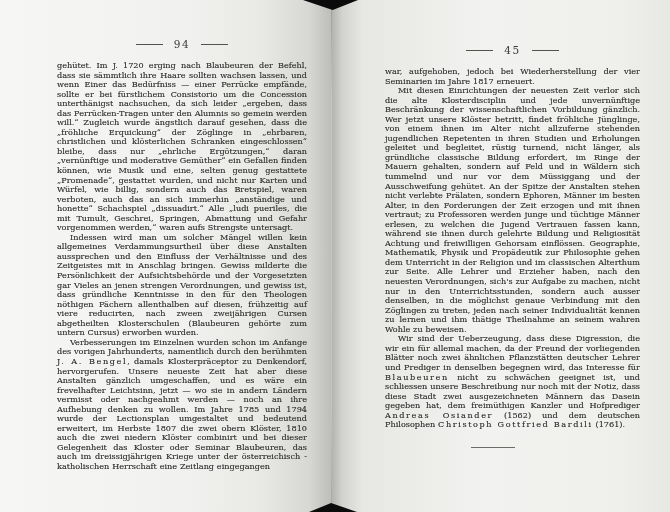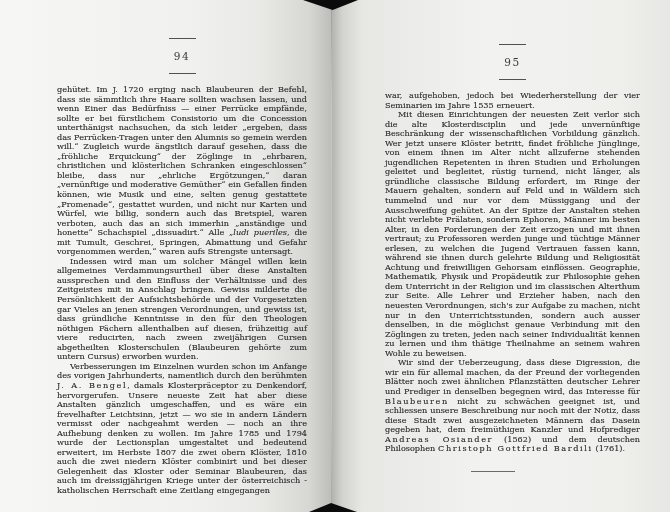--- a/index.html
+++ b/index.html
@@ -15,27 +15,27 @@
     background:linear-gradient(180deg,#9c9c98,#c6c6c2 20%,#c2c2be 80%,#a7a7a3);}
   .wedge{position:absolute;background:#0b0b0b;}
   .wedge-top{left:303px;top:0;width:55px;height:10px;
     clip-path:polygon(0% 0%,100% 0%,54% 100%);}
   .wedge-bottom{left:309px;top:503px;width:48px;height:9px;
     clip-path:polygon(46% 0%,100% 100%,0% 100%);}
   .text-block{position:absolute;color:#3a3a3a;}
   .tb-left{left:57px;top:38px;width:250px;}
   .tb-right{left:53px;top:44px;width:255px;}
   .page-head{display:flex;align-items:center;justify-content:center;gap:11px;
-    margin-bottom:11px;flex-direction:column;}
+    margin-bottom:11px;}
   .head-rule{width:27px;height:1px;background:#55524e;box-shadow:0 0 0.5px #777;}
   .page-num{font-size:10.5px;letter-spacing:1.5px;color:#3c3a38;}
   .para{margin:0;font-size:8.15px;line-height:9.55px;text-align:justify;
     text-shadow:0 0 0.35px rgba(40,40,40,0.55);word-spacing:0.2px;}
   .para.indent{text-indent:13px;}
-  .italic{font-style:italic;}
+  .italic{}
   .spaced{letter-spacing:1.6px;margin-top:21px;}
   .end-rule{width:44px;height:1px;background:#6e6b67;margin:17px 0 0 86px;
     box-shadow:0 0 0.5px #888;}
 </style>
 </head>
 <body>
 
 <div class="book">
 
   <div class="page page-left">
@@ -50,25 +50,25 @@
           <p class="para indent"><span>Indessen wird man um solcher Mängel willen kein allgemeines Verdammungsurtheil über diese Anstalten aussprechen und den Einfluss der Verhältnisse und des Zeitgeistes mit in Anschlag bringen. Gewiss milderte die Persönlichkeit der Aufsichtsbehörde und der Vorgesetzten gar Vieles an jenen strengen Verordnungen, und gewiss ist, dass gründliche Kenntnisse in den für den Theologen nöthigen Fächern allenthalben auf diesen, frühzeitig auf viere reducirten, nach zween zweijährigen Cursen abgetheilten Klosterschulen (Blaubeuren gehörte zum untern Cursus) erworben wurden.</span></p>
           <p class="para indent"><span>Verbesserungen im Einzelnen wurden schon im Anfange des vorigen Jahrhunderts, namentlich durch den berühmten </span><span class="spaced">J. A. Bengel</span><span>, damals Klosterpräceptor zu Denkendorf, hervorgerufen. Unsere neueste Zeit hat aber diese Anstalten gänzlich umgeschaffen, und es wäre ein frevelhafter Leichtsinn, jetzt — wo sie in andern Ländern vermisst oder nachgeahmt werden — noch an ihre Aufhebung denken zu wollen. Im Jahre 1785 und 1794 wurde der Lectionsplan umgestaltet und bedeutend erweitert, im Herbste 1807 die zwei obern Klöster, 1810 auch die zwei niedern Klöster combinirt und bei dieser Gelegenheit das Kloster oder Seminar Blaubeuren, das auch im dreissigjährigen Kriege unter der österreichisch - katholischen Herrschaft eine Zeitlang eingegangen</span></p>
         </div>
     </div>
   </div>
 
   <div class="page page-right">
     <div class="text-block tb-right">
       <div class="page-head">
         <span class="head-rule"></span>
-        <span class="page-num">95</span>
+        <span class="page-num">45</span>
         <span class="head-rule"></span>
       </div>
       <div>
-          <p class="para"><span>war, aufgehoben, jedoch bei Wiederherstellung der vier Seminarien im Jahre 1535 erneuert.</span></p>
+          <p class="para"><span>war, aufgehoben, jedoch bei Wiederherstellung der vier Seminarien im Jahre 1817 erneuert.</span></p>
           <p class="para indent"><span>Mit diesen Einrichtungen der neuesten Zeit verlor sich die alte Klosterdisciplin und jede unvernünftige Beschränkung der wissenschaftlichen Vorbildung gänzlich. Wer jetzt unsere Klöster betritt, findet fröhliche Jünglinge, von einem ihnen im Alter nicht allzuferne stehenden jugendlichen Repetenten in ihren Studien und Erholungen geleitet und begleitet, rüstig turnend, nicht länger, als gründliche classische Bildung erfordert, im Ringe der Mauern gehalten, sondern auf Feld und in Wäldern sich tummelnd und nur vor dem Müssiggang und der Ausschweifung gehütet. An der Spitze der Anstalten stehen nicht verlebte Prälaten, sondern Ephoren, Männer im besten Alter, in den Forderungen der Zeit erzogen und mit ihnen vertraut; zu Professoren werden junge und tüchtige Männer erlesen, zu welchen die Jugend Vertrauen fassen kann, während sie ihnen durch gelehrte Bildung und Religiosität Achtung und freiwilligen Gehorsam einflössen. Geographie, Mathematik, Physik und Propädeutik zur Philosophie gehen dem Unterricht in der Religion und im classischen Alterthum zur Seite. Alle Lehrer und Erzieher haben, nach den neuesten Verordnungen, sich's zur Aufgabe zu machen, nicht nur in den Unterrichtsstunden, sondern auch ausser denselben, in die möglichst genaue Verbindung mit den Zöglingen zu treten, jeden nach seiner Individualität kennen zu lernen und ihm thätige Theilnahme an seinem wahren Wohle zu beweisen.</span></p>
           <p class="para indent"><span>Wir sind der Ueberzeugung, dass diese Digression, die wir ein für allemal machen, da der Freund der vorliegenden Blätter noch zwei ähnlichen Pflanzstätten deutscher Lehrer und Prediger in denselben begegnen wird, das Interesse für </span><span class="spaced">Blaubeuren</span><span> nicht zu schwächen geeignet ist, und schliessen unsere Beschreibung nur noch mit der Notiz, dass diese Stadt zwei ausgezeichneten Männern das Dasein gegeben hat, dem freimüthigen Kanzler und Hofprediger </span><span class="spaced">Andreas Osiander</span><span> (1562) und dem deutschen Philosophen </span><span class="spaced">Christoph Gottfried Bardili</span><span> (1761).</span></p>
         </div>
       <div class="end-rule"></div>
     </div>
   </div>
 
   <div class="gutter-line"></div>
   <div class="wedge wedge-top"></div>
   <div class="wedge wedge-bottom"></div>

